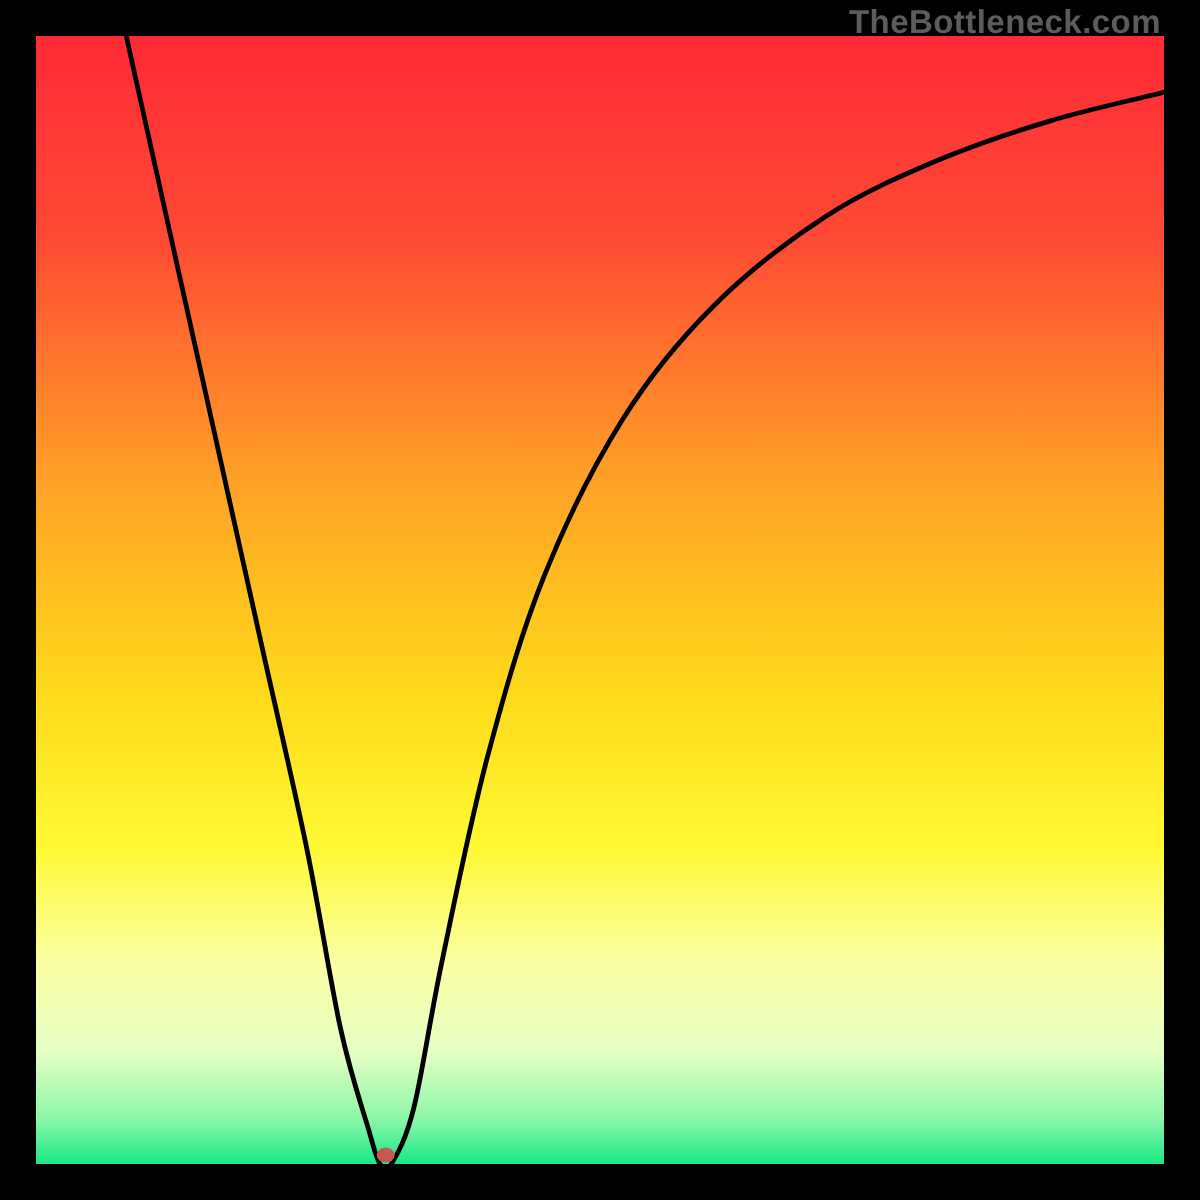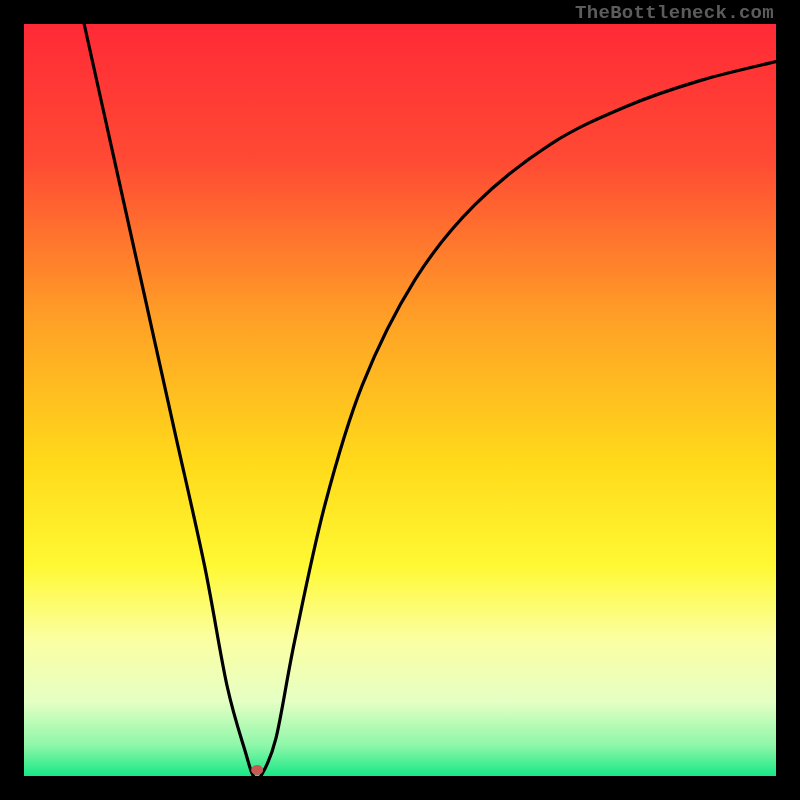--- a/index.html
+++ b/index.html
@@ -24,25 +24,24 @@
     left: 0;
     top: 0;
     width: 752px;
     height: 752px;
   }
   .watermark {
     position: absolute;
     top: 2px;
     right: 26px;
     color: #5c5c5c;
-    font-size: 19px;
+    font-size: 22px;
     font-weight: 600;
     letter-spacing: 0.3px;
     user-select: none;
-    font-family: Liberation Mono, monospace;
   }
   svg {
     display: block;
   }
 </style>
 </head>
 <body>
 
 <div class="frame">
   <svg class="plot-area" viewBox="0 0 752 752" preserveAspectRatio="none">

